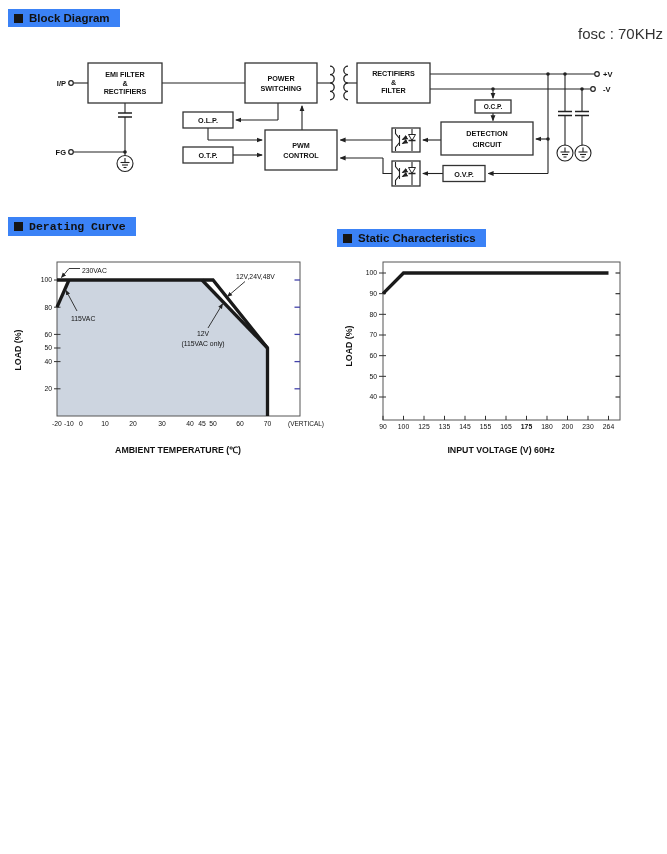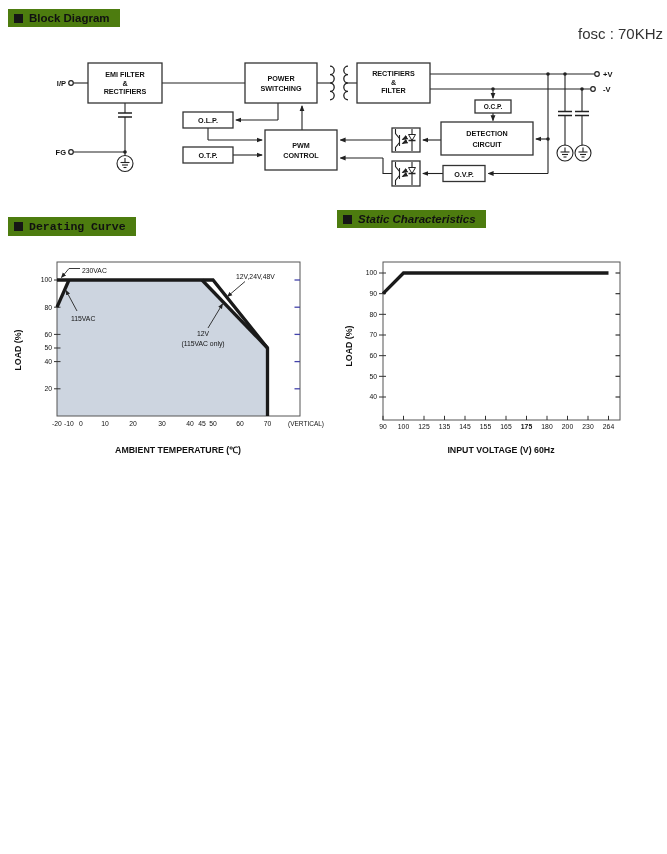--- a/index.html
+++ b/index.html
@@ -2,21 +2,21 @@
 <html><head>
 <meta charset="utf-8">
 <style>
   html,body{margin:0;padding:0;}
   body{
     width:667px;height:854px;position:relative;background:#ffffff;
     font-family:"Liberation Sans",sans-serif;overflow:hidden;
   }
   .sec-header{
     position:absolute;display:inline-flex;align-items:center;gap:6px;
-    background:#4d7c0f;padding:3px 10px 3px 6px;
+    background:#3b82f6;padding:3px 10px 3px 6px;
     font-weight:bold;font-size:11.5px;color:#111;white-space:nowrap;
   }
   .sq{width:9px;height:9px;background:#161616;flex:0 0 auto;}
   .fosc{position:absolute;left:578px;top:25px;font-size:15px;color:#333;}
   .backview{position:absolute;left:114px;top:868px;font-size:11px;font-weight:bold;color:#333;margin-left:44px;}
   svg{position:absolute;overflow:visible;}
   svg text{font-family:"Liberation Sans",sans-serif;fill:#111;}
   .blk{fill:#ffffff;stroke:#333;stroke-width:1.3;}
   .wire{stroke:#222;stroke-width:1.1;fill:none;}
   .wire-a{stroke:#222;stroke-width:1.1;fill:none;marker-end:url(#arr-d);}
@@ -32,21 +32,21 @@
 <div class="sec-header" style="left:8px;top:9px;">
   <span class="sq"></span>
   <span>Block Diagram</span>
 </div>
 <div class="fosc">fosc : 70KHz</div>
 
 <div class="sec-header" style="left:8px;top:217px;font-family:Liberation Mono, monospace;">
   <span class="sq"></span>
   <span>Derating Curve</span>
 </div>
-<div class="sec-header" style="left:337px;top:210px;font-style:italic;">
+<div class="sec-header" style="left:337px;top:229px;">
   <span class="sq"></span>
   <span>Static Characteristics</span>
 </div>
 
 <div class="backview">Back View</div>
 
 <svg style="left:45px;top:55px;width:575px;height:135px;" viewBox="45 55 575 135">
   <defs>
     <marker id="arr-d" viewBox="0 0 10 10" refX="8.5" refY="5" markerWidth="5.5" markerHeight="5.5" orient="auto" markerUnits="strokeWidth">
       <polygon points="0,1 10,5 0,9" fill="#222"></polygon>

